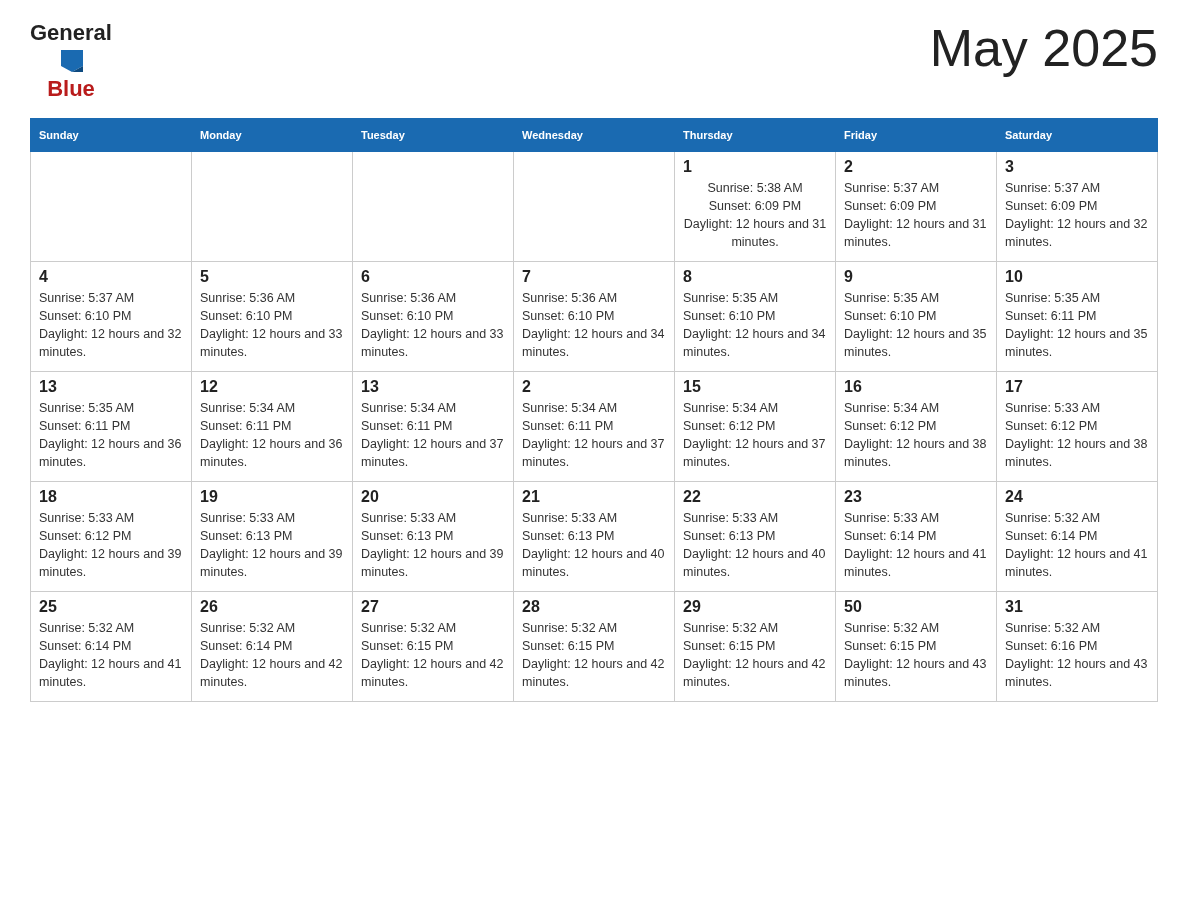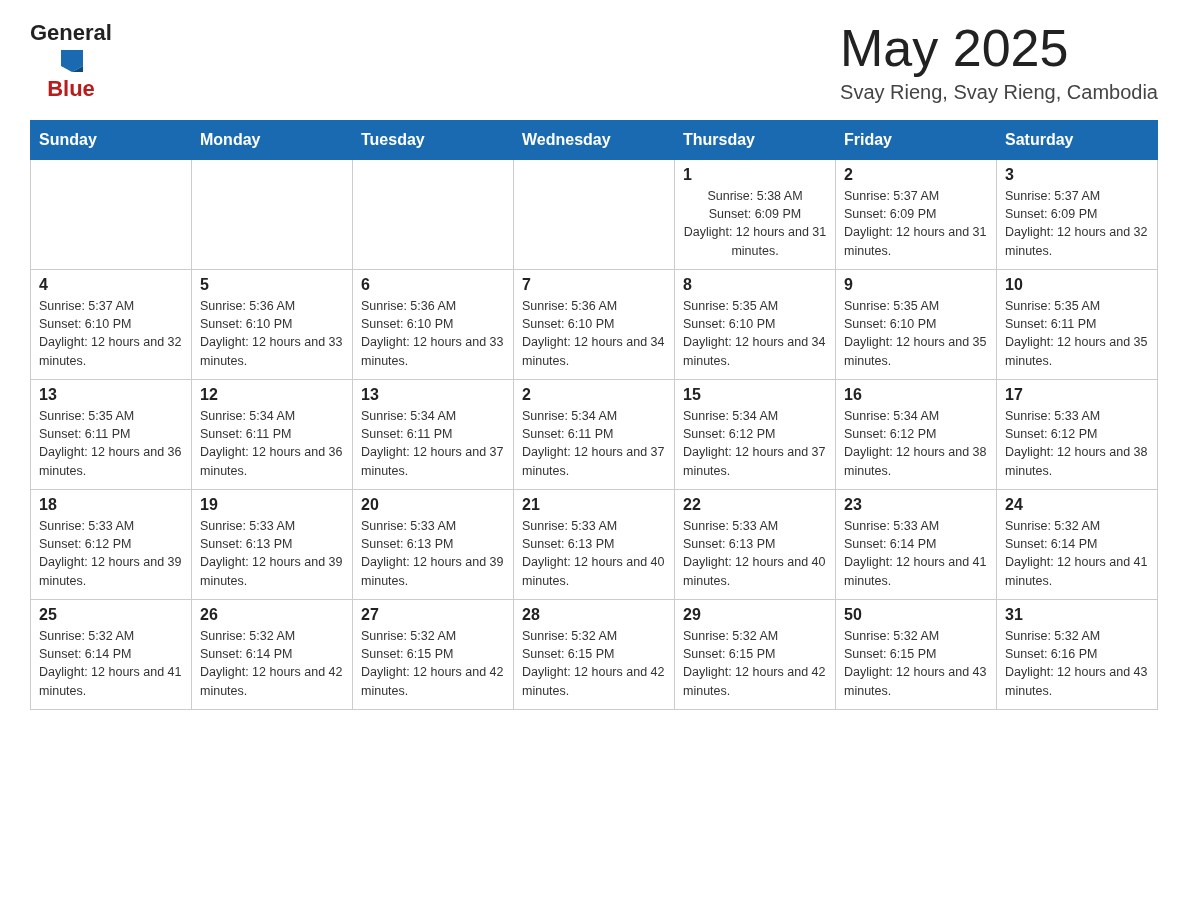--- a/index.html
+++ b/index.html
@@ -31,41 +31,42 @@
       font-size: 22px;
       font-weight: bold;
       color: #b91c1c;
     }
     .logo-icon {
       width: 22px;
       height: 22px;
       margin-left: 2px;
     }
     .title-area {
+      text-align: right;
     }
     .month-title {
       font-size: 52px;
       font-weight: normal;
       color: #222;
       line-height: 1.1;
     }
     .location-title {
       font-size: 20px;
       color: #444;
       margin-top: 4px;
     }
     .calendar-table {
       width: 100%;
       border-collapse: collapse;
       border: 1px solid #aaa;
     }
     .calendar-table thead tr th {
       background: #1a6ab1;
       color: #fff;
-      font-size: 16px;
+      font-size: 11px;
       font-weight: bold;
       padding: 10px 8px;
       text-align: left;
       border: 1px solid #1a6ab1;
     }
     .calendar-table tbody tr td {
       vertical-align: top;
       border: 1px solid #ccc;
       padding: 6px 8px;
       width: calc(100% / 7);
@@ -99,21 +100,20 @@
   <div class="logo">
     <span class="logo-text-general">General</span>
     <svg class="logo-icon" viewBox="0 0 22 22" xmlns="http://www.w3.org/2000/svg">
       <polygon points="0,0 22,0 22,16 11,22 0,16" fill="#1a6ab1"></polygon>
       <polygon points="11,22 22,16 22,22" fill="#0d4a80"></polygon>
     </svg>
     <span class="logo-text-blue">Blue</span>
   </div>
   <div class="title-area">
     <div class="month-title">May 2025</div>
-    <div class="location-title">Svay Rieng, Svay Rieng, Cambodia</div>
   </div>
 </div>
 
 <table class="calendar-table">
   <thead>
     <tr>
     <th>Sunday</th>
         <th>Monday</th>
         <th>Tuesday</th>
         <th>Wednesday</th>

